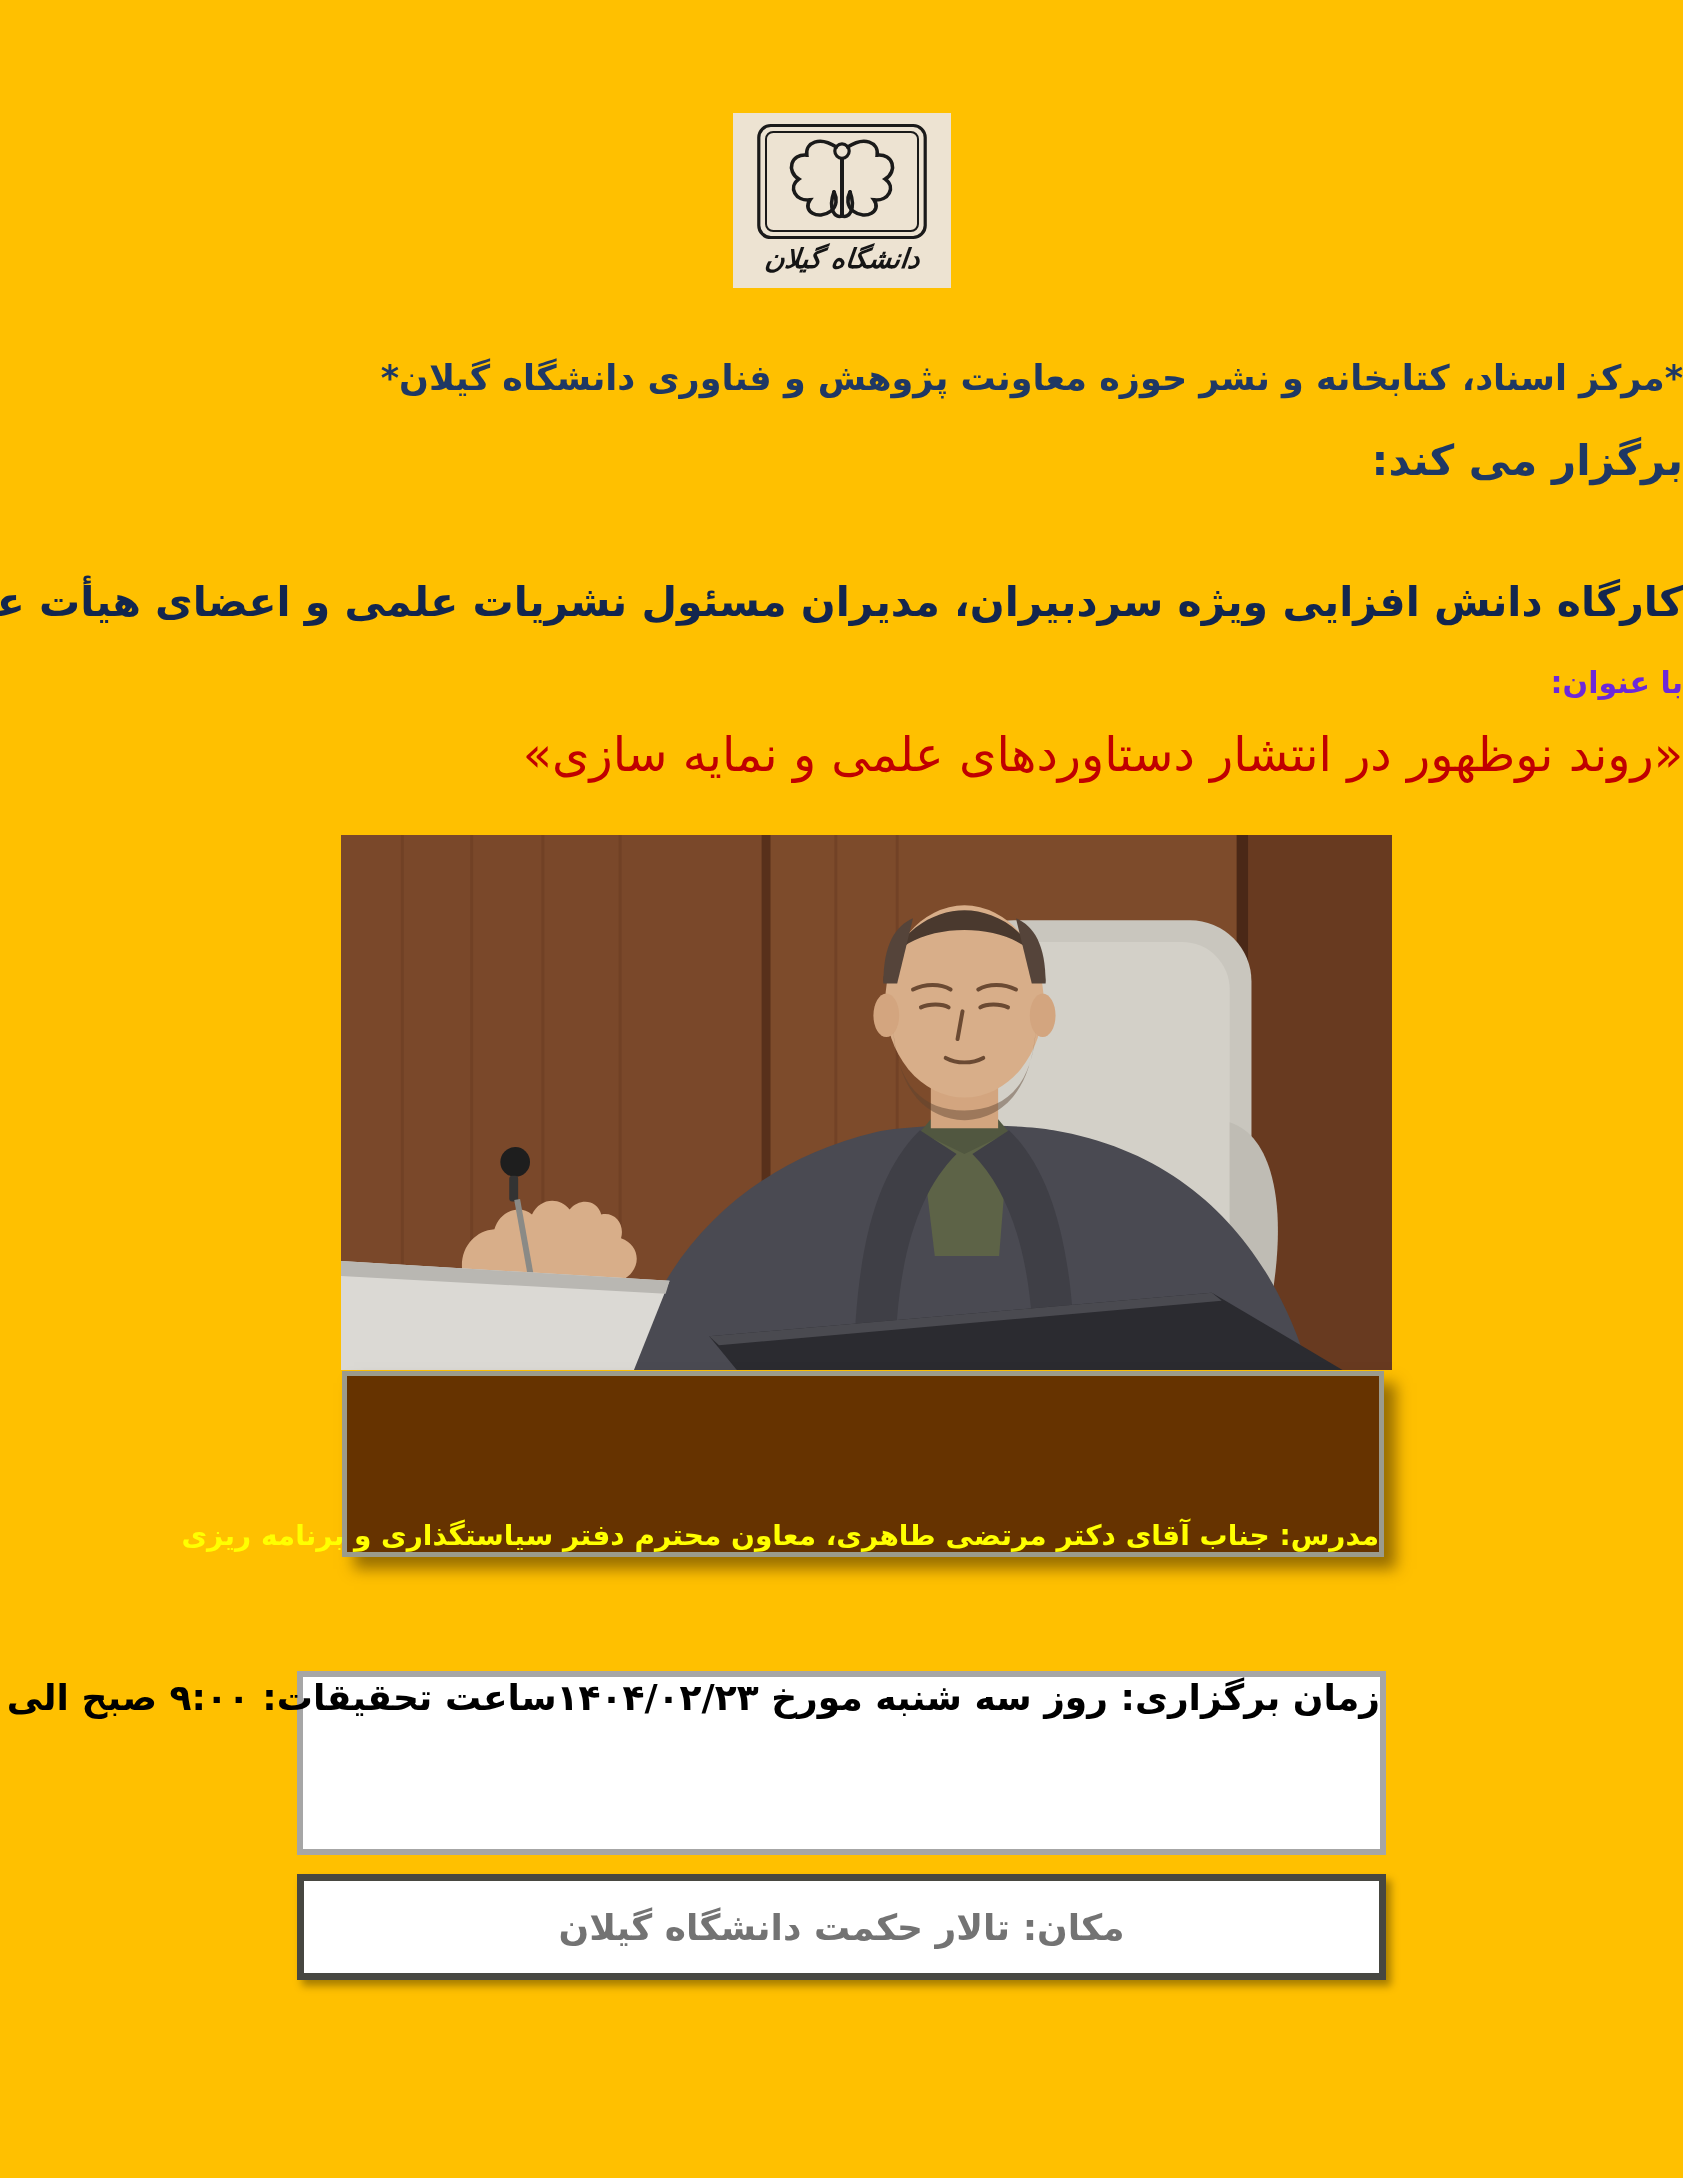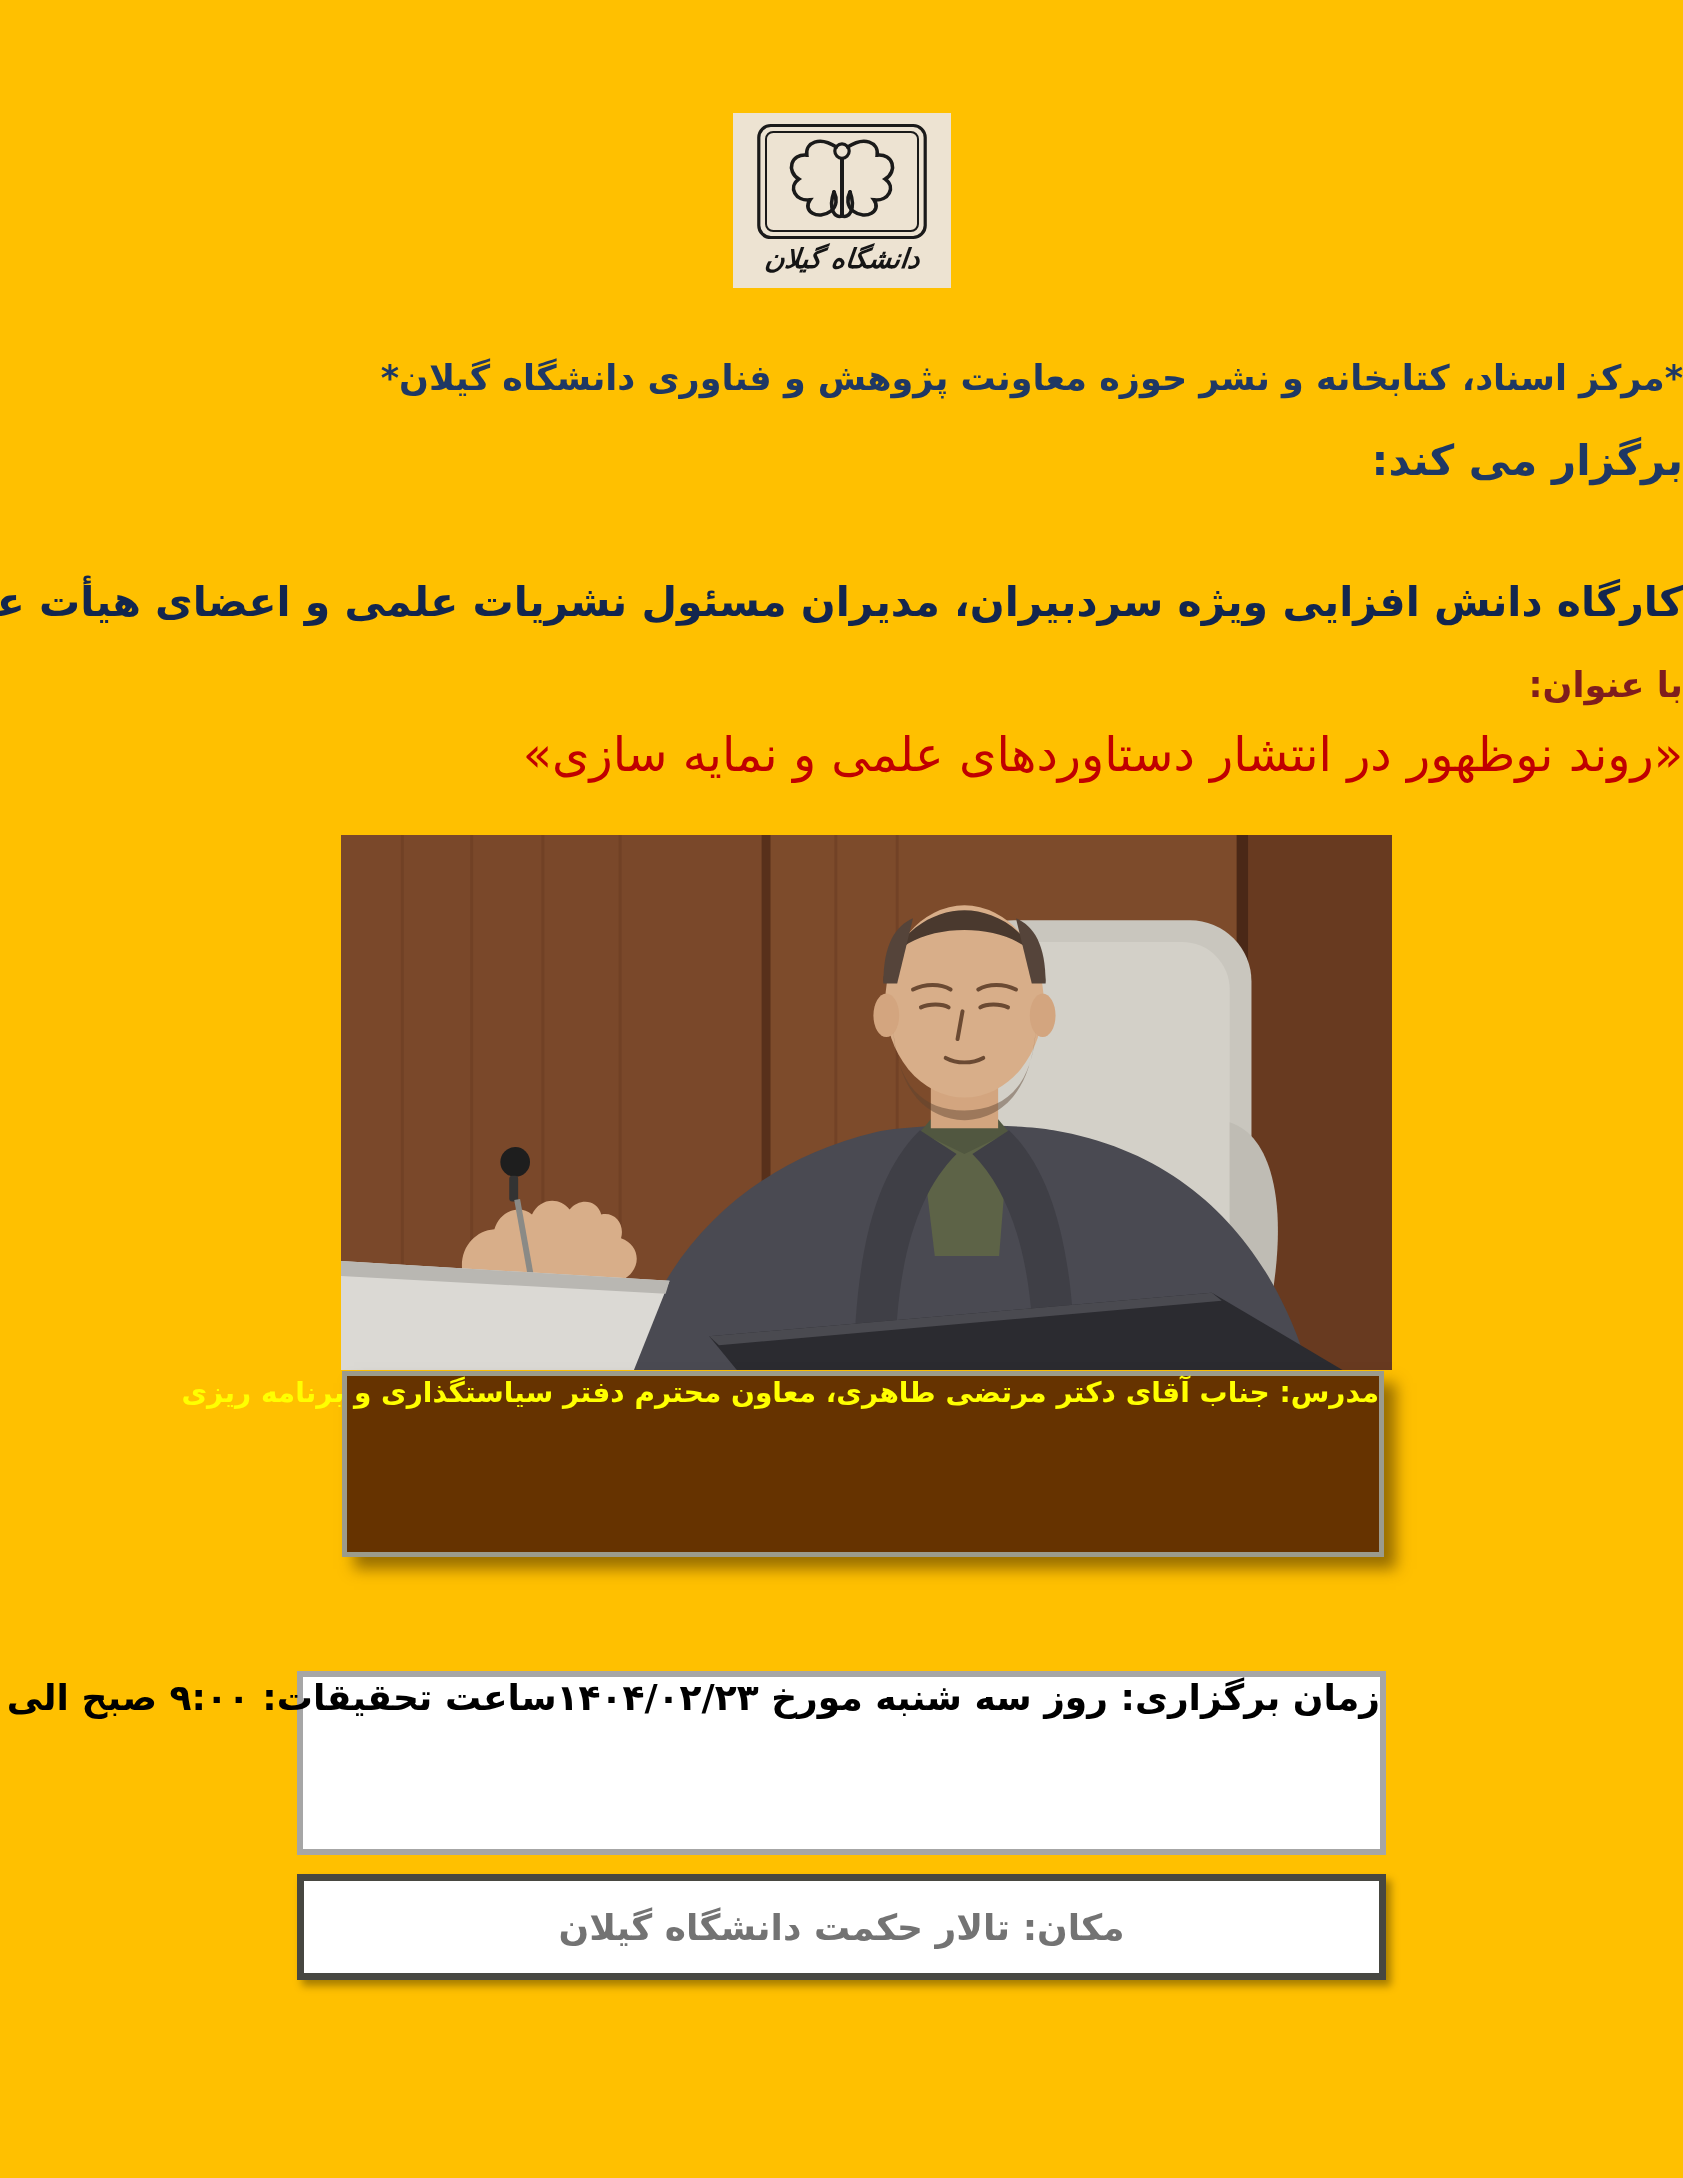--- a/index.html
+++ b/index.html
@@ -23,38 +23,38 @@
     font-size:27px; font-weight:bold; font-style:italic;
     color:#151515; margin-top:1px;
     transform:skewX(-6deg);
   }
 
   
   .center-line { position:absolute; left:0; width:100%; text-align:right; white-space:nowrap; }
   .org-line   { top:358px; font-size:35px; font-weight:bold; color:#1F3864; }
   .holds-line { top:436px; font-size:42px; font-weight:bold; color:#1F3864; }
   .audience-line { top:578px; font-size:41px; font-weight:bold; color:#13264E; }
-  .with-title    { top:665px; font-size:35px; font-weight:bold; color:#7f1d1d; }
+  .with-title    { top:665px; font-size:30px; font-weight:bold; color:#6d28d9; }
   .workshop-title{ top:726px; font-size:48px; font-weight:normal; color:#C00000; }
 
   
   .photo {
     position:absolute; left:341px; top:835px;
     width:1051px; height:535px; overflow:hidden;
   }
   .photo svg { display:block; width:100%; height:100%; }
 
   
   .caption-box {
     position:absolute; left:342px; top:1371px;
     width:1042px; height:186px; box-sizing:border-box;
     background:#663300;
     border:5px solid #9B9B8D;
     box-shadow:12px 12px 14px rgba(70,45,0,0.55);
-    display:flex; flex-direction:column; justify-content:space-between;
+    display:flex; flex-direction:column; justify-content:flex-end;
     gap:20px; text-align:center;
     color:#FFFF00; font-size:28px; font-weight:bold;
     white-space:nowrap;
   }
 
   
   .time-box {
     position:absolute; left:297px; top:1671px;
     width:1089px; height:184px; box-sizing:border-box;
     background:#FFFFFF;

